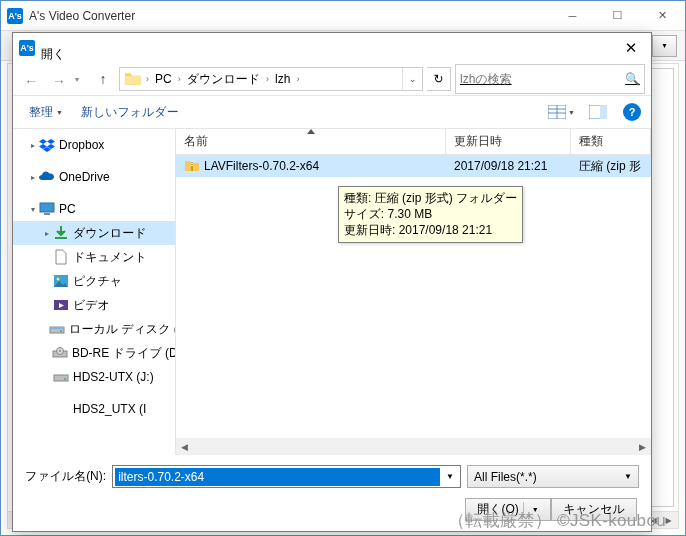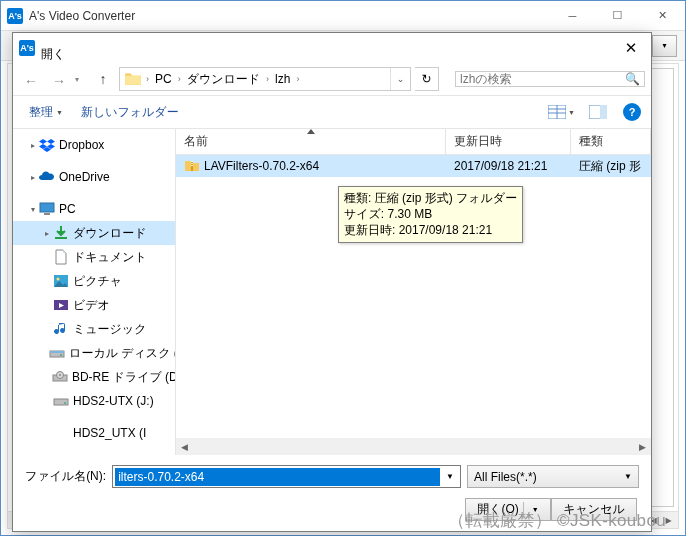--- a/index.html
+++ b/index.html
@@ -30,21 +30,21 @@
 .navbar { height: 32px; display: flex; align-items: center; padding: 0 6px; gap: 4px; }
 .nav-btn { width: 24px; height: 24px; display: flex; align-items: center; justify-content: center; color: #888; font-size: 14px; }
 .nav-btn.enabled { color: #333; }
 .nav-updrop { width: 12px; font-size: 8px; color: #888; }
 .breadcrumb { flex: 1; height: 24px; border: 1px solid #ccc; background: #fff; display: flex; align-items: center; padding-left: 2px; overflow: hidden; }
 .bc-folder { width: 18px; height: 18px; margin: 0 2px; display: flex; align-items: center; justify-content: center; }
 .bc-seg { padding: 0 4px; height: 22px; display: flex; align-items: center; color: #000; }
 .bc-sep { color: #666; font-size: 9px; padding: 0 2px; }
 .bc-drop { width: 20px; display: flex; align-items: center; justify-content: center; color: #555; font-size: 9px; margin-left: auto; border-left: 1px solid #e0e0e0; height: 22px; }
 .bc-refresh { width: 24px; height: 24px; border: 1px solid #ccc; border-left: none; display: flex; align-items: center; justify-content: center; font-size: 12px; }
-.searchbox { width: 190px; height: 16px; border: 1px solid #ccc; display: flex; align-items: center; padding: 0 4px; margin-left: 12px; }
+.searchbox { width: 190px; height: 30px; border: 1px solid #ccc; display: flex; align-items: center; padding: 0 4px; margin-left: 0; text-decoration: underline; }
 .searchbox input { flex: 1; border: none; outline: none; color: #888; font-size: 12px; background: transparent; }
 .searchbox .s-icon { color: #555; font-size: 12px; }
 
 
 .toolbar { height: 34px; border-top: 1px solid #e5e5e5; border-bottom: 1px solid #e5e5e5; display: flex; align-items: center; padding: 0 10px; gap: 6px; }
 .tb-text { color: #1e4e9c; display: flex; align-items: center; gap: 3px; padding: 3px 6px; }
 .tb-caret { font-size: 7px; color: #555; }
 .tb-spacer { flex: 1; }
 .tb-icon-btn { height: 24px; padding: 0 4px; display: flex; align-items: center; gap: 2px; }
 .tb-icon { width: 18px; height: 14px; }
@@ -238,28 +238,20 @@
         <span class="tree-label">ピクチャ</span>
       </div>
       <div class="tree-item">
         <span class="tree-indent" style="width:28px"></span>
           <span class="tree-toggle"></span>
         <span class="tree-icon"><svg class="svg" viewBox="0 0 16 16">
               <rect x="1" y="3" width="14" height="10" fill="#5a3e8f"></rect>
               <path fill="#fff" d="M6 6l5 2.5L6 11z"></path>
             </svg></span>
         <span class="tree-label">ビデオ</span>
-      </div>
-      <div class="tree-item">
-        <span class="tree-indent" style="width:28px"></span>
-          <span class="tree-toggle"></span>
-        <span class="tree-icon"><svg class="svg" viewBox="0 0 16 16">
-              <path fill="#1f6fc4" d="M6 2v8.5a2.5 2.5 0 11-1-2V4l7-1.5v7a2.5 2.5 0 11-1-2V2z"></path>
-            </svg></span>
-        <span class="tree-label">ミュージック</span>
       </div>
       <div class="tree-item">
         <span class="tree-indent" style="width:28px"></span>
           <span class="tree-toggle"></span>
         <span class="tree-icon"><svg class="svg" viewBox="0 0 16 16">
               <rect x="1" y="6" width="14" height="6" fill="#bfbfbf" stroke="#888"></rect>
               <rect x="1" y="6" width="14" height="2" fill="#7bb6e0"></rect>
               <circle cx="12" cy="10" r="1" fill="#4a8"></circle>
             </svg></span>
         <span class="tree-label">ローカル ディスク (C</span>

